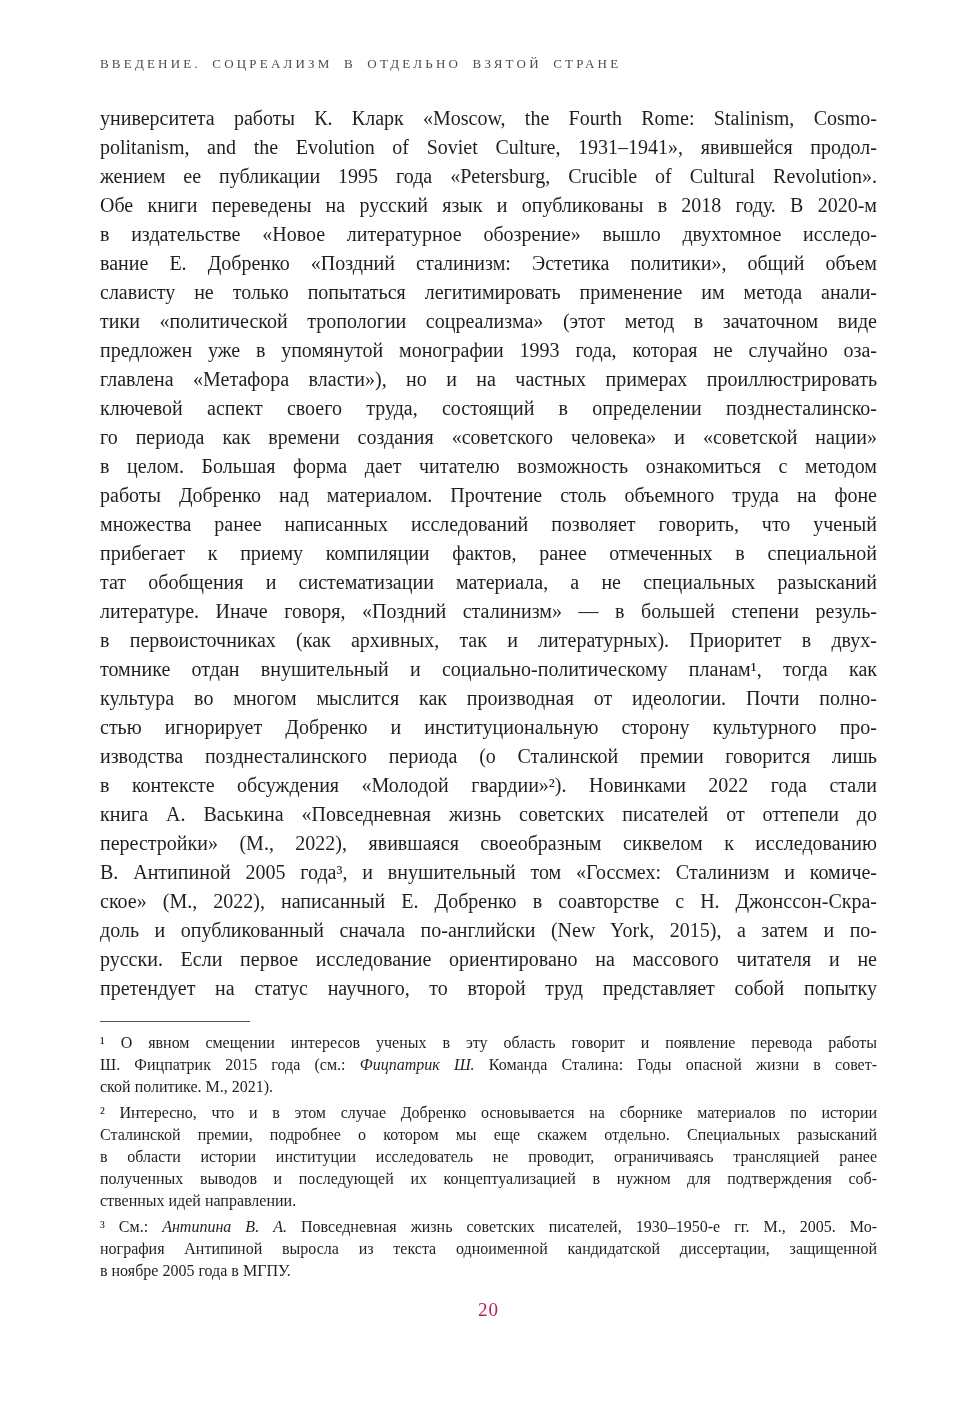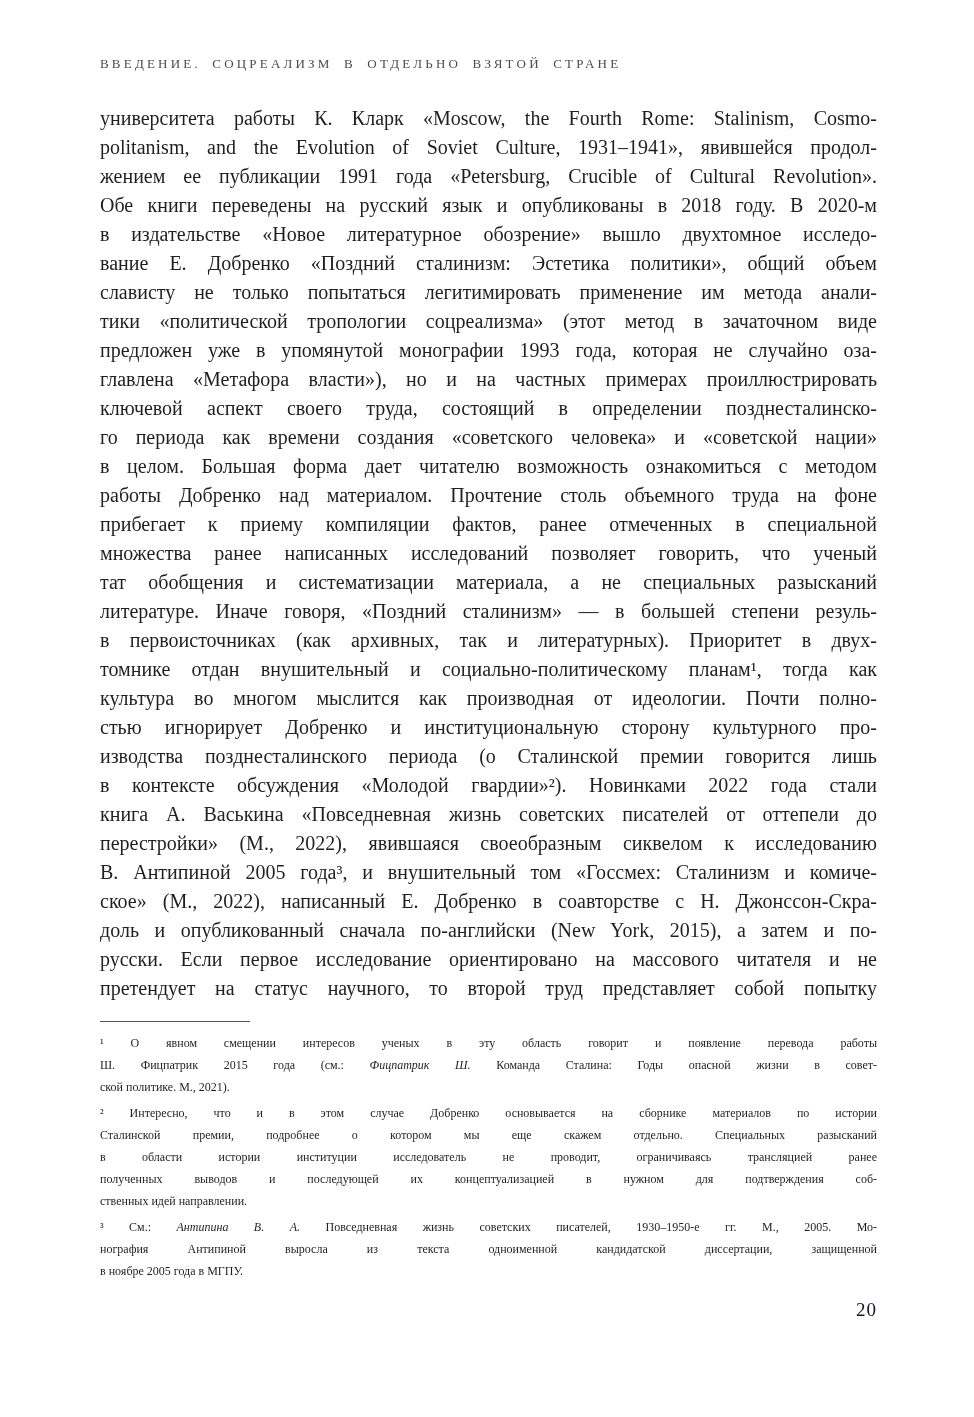--- a/index.html
+++ b/index.html
@@ -49,66 +49,66 @@
     border-top: 1px solid #555555;
     height: 0;
   }
   .footnote {
     margin-top: 4px;
   }
   .footnote:first-child {
     margin-top: 0;
   }
   .fn-line {
-    font-size: 12px;
+    font-size: 16px;
     line-height: 22px;
     text-align: justify;
     text-align-last: justify;
     -moz-text-align-last: justify;
   }
   .fn-line.last {
     text-align-last: left;
     -moz-text-align-last: left;
   }
   .it {
     font-style: italic;
   }
   .page-number {
     margin-top: 16px;
-    text-align: right;
+    text-align: center;
     font-size: 19px;
     line-height: 24px;
     letter-spacing: 1px;
-    color: #0f172a;
+    color: #be185d;
   }
 </style>
 </head>
 <body>
 
 <div class="page">
   <div class="content">
     <div class="running-head">ВВЕДЕНИЕ. СОЦРЕАЛИЗМ В ОТДЕЛЬНО ВЗЯТОЙ СТРАНЕ</div>
 
     <div class="body-text">
         <div class="body-line">университета работы К. Кларк «Moscow, the Fourth Rome: Stalinism, Cosmo-</div>
         <div class="body-line">politanism, and the Evolution of Soviet Culture, 1931–1941», явившейся продол-</div>
-        <div class="body-line">жением ее публикации 1991 года «Petersburg, Crucible of Cultural Revolution».</div>
+        <div class="body-line">жением ее публикации 1995 года «Petersburg, Crucible of Cultural Revolution».</div>
         <div class="body-line">Обе книги переведены на русский язык и опубликованы в 2018 году. В 2020-м</div>
         <div class="body-line">в издательстве «Новое литературное обозрение» вышло двухтомное исследо-</div>
         <div class="body-line">вание Е. Добренко «Поздний сталинизм: Эстетика политики», общий объем</div>
         <div class="body-line">слависту не только попытаться легитимировать применение им метода анали-</div>
         <div class="body-line">тики «политической тропологии соцреализма» (этот метод в зачаточном виде</div>
         <div class="body-line">предложен уже в упомянутой монографии 1993 года, которая не случайно оза-</div>
         <div class="body-line">главлена «Метафора власти»), но и на частных примерах проиллюстрировать</div>
         <div class="body-line">ключевой аспект своего труда, состоящий в определении позднесталинско-</div>
         <div class="body-line">го периода как времени создания «советского человека» и «советской нации»</div>
         <div class="body-line">в целом. Большая форма дает читателю возможность ознакомиться с методом</div>
         <div class="body-line">работы Добренко над материалом. Прочтение столь объемного труда на фоне</div>
+        <div class="body-line">множества ранее написанных исследований позволяет говорить, что ученый</div>
         <div class="body-line">прибегает к приему компиляции фактов, ранее отмеченных в специальной</div>
-        <div class="body-line">множества ранее написанных исследований позволяет говорить, что ученый</div>
         <div class="body-line">тат обобщения и систематизации материала, а не специальных разысканий</div>
         <div class="body-line">литературе. Иначе говоря, «Поздний сталинизм» — в большей степени резуль-</div>
         <div class="body-line">в первоисточниках (как архивных, так и литературных). Приоритет в двух-</div>
         <div class="body-line">томнике отдан внушительный и социально-политическому планам¹, тогда как</div>
         <div class="body-line">культура во многом мыслится как производная от идеологии. Почти полно-</div>
         <div class="body-line">стью игнорирует Добренко и институциональную сторону культурного про-</div>
         <div class="body-line">изводства позднесталинского периода (о Сталинской премии говорится лишь</div>
         <div class="body-line">в контексте обсуждения «Молодой гвардии»²). Новинками 2022 года стали</div>
         <div class="body-line">книга А. Васькина «Повседневная жизнь советских писателей от оттепели до</div>
         <div class="body-line">перестройки» (М., 2022), явившаяся своеобразным сиквелом к исследованию</div>

